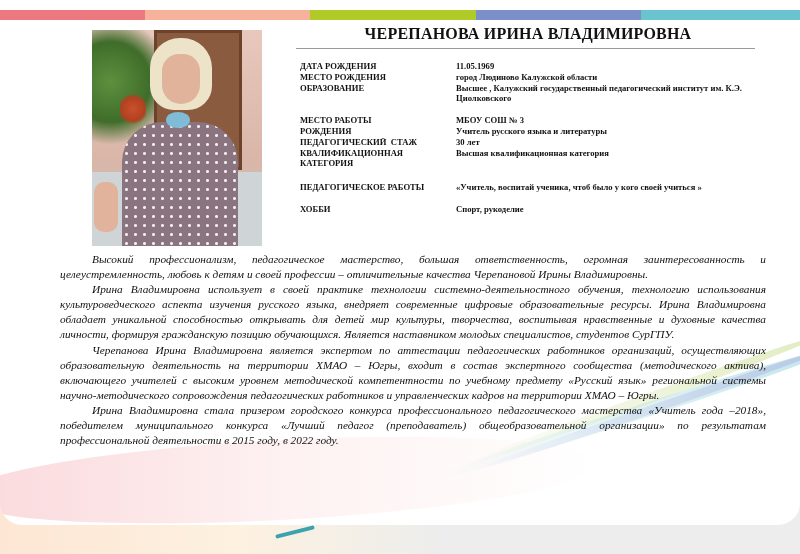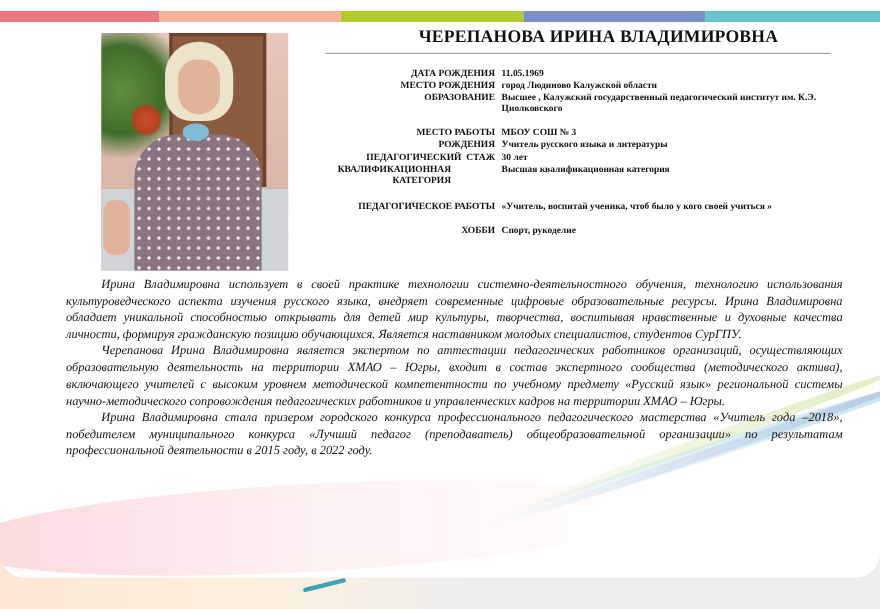--- a/index.html
+++ b/index.html
@@ -55,27 +55,27 @@
   .photo .counter { position: absolute; left: 0; top: 142px; width: 170px; height: 74px; background: #cfd4d6; }
   .photo .body { position: absolute; left: 30px; top: 92px; width: 116px; height: 130px; background: #8c7580; border-radius: 40px 40px 0 0;
     background-image: radial-gradient(circle, #f2eef0 1.3px, rgba(0,0,0,0) 1.6px);
     background-size: 9px 9px; background-color: #8a7480; }
   .photo .hair { position: absolute; left: 58px; top: 8px; width: 62px; height: 72px; background: #ece3c9; border-radius: 30px 30px 24px 24px; }
   .photo .face { position: absolute; left: 70px; top: 24px; width: 38px; height: 50px; background: #e0b39a; border-radius: 18px 18px 20px 20px; }
   .photo .neck { position: absolute; left: 74px; top: 82px; width: 24px; height: 16px; background: #7fbcd8; border-radius: 50%; }
   .photo .arm { position: absolute; left: 2px; top: 152px; width: 24px; height: 50px; background: #e1b39c; border-radius: 10px; }
 
   .name {
-    position: absolute; left: 314px; top: 25px; width: 460px; text-align: center;
+    position: absolute; left: 298px; top: 25px; width: 460px; text-align: center;
     font-size: 16px; font-weight: bold; letter-spacing: 0.2px;
   }
   .title-rule { position: absolute; left: 296px; top: 48px; width: 459px; height: 1px; background: #9a9a9a; }
 
   .info { position: absolute; left: 300px; font-size: 8.6px; font-weight: bold; line-height: 10.3px; }
-  .info .lbl { position: absolute; left: 0; width: 150px; text-align: right; }
+  .info .lbl { position: absolute; left: 0; width: 150px; }
   .info .val { position: absolute; left: 156px; width: 300px; }
 
   .bio {
     position: absolute; left: 60px; top: 252px; width: 706px;
     font-style: italic; font-size: 11.3px; line-height: 15.1px; text-align: justify;
   }
   .bio p { margin: 0; text-indent: 32px; }
 </style>
 </head>
 <body>
@@ -143,17 +143,18 @@
   <div class="info" style="top:182px">
     <span class="lbl">ПЕДАГОГИЧЕСКОЕ РАБОТЫ</span>
     <span class="val">«Учитель, воспитай ученика, чтоб было у кого своей учиться »</span>
   </div>
   <div class="info" style="top:204px">
     <span class="lbl">ХОББИ</span>
     <span class="val">Спорт, рукоделие</span>
   </div>
 
   <div class="bio">
+    <p>Высокий профессионализм, педагогическое мастерство, большая ответственность, огромная заинтересованность и целеустремленность, любовь к детям и своей профессии – отличительные качества Черепановой Ирины Владимировны.</p>
     <p>Ирина Владимировна использует в своей практике технологии системно-деятельностного обучения, технологию использования культуроведческого аспекта изучения русского языка, внедряет современные цифровые образовательные ресурсы. Ирина Владимировна обладает уникальной способностью открывать для детей мир культуры, творчества, воспитывая нравственные и духовные качества личности, формируя гражданскую позицию обучающихся. Является наставником молодых специалистов, студентов СурГПУ.</p>
     <p>Черепанова Ирина Владимировна является экспертом по аттестации педагогических работников организаций, осуществляющих образовательную деятельность на территории ХМАО – Югры, входит в состав экспертного сообщества (методического актива), включающего учителей с высоким уровнем методической компетентности по учебному предмету «Русский язык» региональной системы научно-методического сопровождения педагогических работников и управленческих кадров на территории ХМАО – Югры.</p>
     <p>Ирина Владимировна стала призером городского конкурса профессионального педагогического мастерства «Учитель года –2018», победителем муниципального конкурса «Лучший педагог (преподаватель) общеобразовательной организации» по результатам профессиональной деятельности в 2015 году, в 2022 году.</p>
   </div>
 </div>
 
 </body></html>

